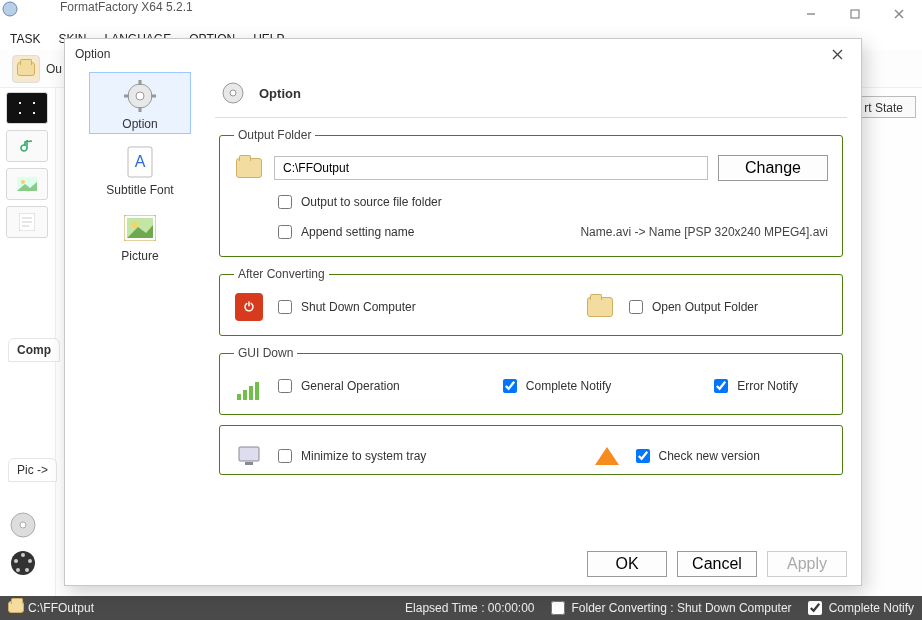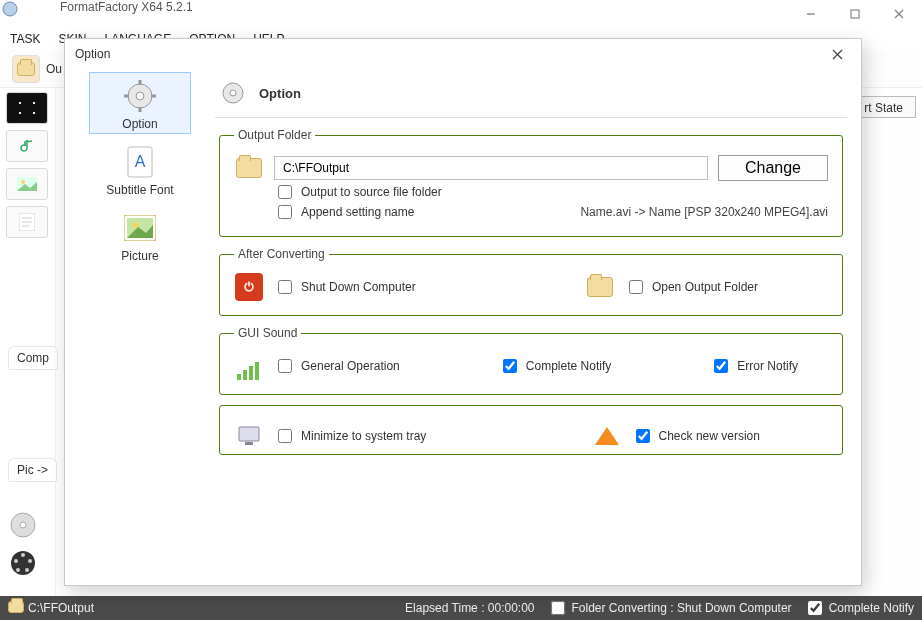--- a/index.html
+++ b/index.html
@@ -47,21 +47,21 @@
 
   .modal-content { flex:1; padding:6px 14px 0 0; overflow:hidden;}
   .content-head { display:flex; align-items:center; gap:10px; padding:2px 0 8px 2px; border-bottom:1px solid #ddd; margin-bottom:10px;}
   .content-head .head-icon { width:32px; height:32px; display:flex;align-items:center;justify-content:center;}
   .content-head .head-text { font-weight:600; font-size:13px;}
 
   fieldset.group { border:1px solid #4d7c0f; border-radius:3px; margin:0 4px 10px 4px; padding:12px 14px 14px;}
   fieldset.group legend { font-size:12px; color:#444; padding:0 4px;}
 
   .row { display:flex; align-items:center; gap:10px; }
-  .row + .row { }
+  .row + .row { margin-top:10px; }
   .small-icon { width:30px; height:28px; display:inline-flex; align-items:center; justify-content:center;}
   input.text { height:24px; border:1px solid #bfbfbf; padding:0 8px; font-size:12px; background:#fff;}
   button.std { height:26px; min-width:80px; border:1px solid #9a9a9a; background:#fdfdfd; font-size:16px; padding:0 14px;}
   button.std:disabled { color:#aaa; border-color:#ccc;}
   label.chk { display:flex; align-items:center; gap:6px; font-size:12px;}
   label.chk input { width:14px; height:14px; }
 
   .modal-footer { position:absolute; bottom:8px; right:14px; display:flex; gap:10px;}
   .hint { font-size:12px; color:#444; }
 
@@ -146,21 +146,21 @@
         <rect width="16" height="18" rx="1" fill="#fff" stroke="#ccc"></rect>
         <line x1="3" y1="5" x2="13" y2="5" stroke="#ccc"></line>
         <line x1="3" y1="9" x2="13" y2="9" stroke="#ccc"></line>
         <line x1="3" y1="13" x2="10" y2="13" stroke="#ccc"></line>
       </svg>
     </div>
 </div>
 
 <div class="main-area">
   <div class="convert-state">rt State</div>
-  <div style="position:absolute; left:-48px; top:258px;" class="side-chip">Comp</div>
+  <div style="position:absolute; left:-48px; top:250px;font-weight:bold;" class="side-chip">Comp</div>
   <div style="position:absolute; left:-48px; top:370px;" class="side-chip">Pic -&gt;</div>
   <div style="position:absolute; left:-48px; top:422px;"><svg width="30" height="30">
         <circle cx="15" cy="15" r="12" fill="#ddd" stroke="#aaa"></circle>
         <circle cx="15" cy="15" r="3" fill="#fff" stroke="#aaa"></circle>
       </svg></div>
   <div style="position:absolute; left:-48px; top:460px;"><svg width="30" height="30">
         <circle cx="15" cy="15" r="12" fill="#333"></circle>
         <circle cx="15" cy="7" r="2" fill="#ccc"></circle>
         <circle cx="22" cy="13" r="2" fill="#ccc"></circle>
         <circle cx="19" cy="22" r="2" fill="#ccc"></circle>
@@ -291,21 +291,21 @@
             </span>
           <label class="chk">
             <input type="checkbox" style="">
             <span>Open Output Folder</span>
           </label>
           <span style="width:60px"></span>
         </div>
       </fieldset>
 
       <fieldset class="group">
-        <legend>GUI Sound</legend>
+        <legend>GUI Down</legend>
         <div class="row">
           <span class="small-icon bars-ico" style="align-items:flex-end;">
             <span style="height:6px"></span>
               <span style="height:10px"></span>
               <span style="height:14px"></span>
               <span style="height:18px"></span>
           </span>
           <label class="chk">
             <input type="checkbox" style="">
             <span>General Operation</span>
@@ -343,13 +343,18 @@
           <label class="chk">
             <input type="checkbox" checked="" style="">
             <span>Check new version</span>
           </label>
           <span style="flex:0.4"></span>
         </div>
       </fieldset>
     </div>
   </div>
 
+  <div class="modal-footer">
+    <button class="std">OK</button>
+    <button class="std">Cancel</button>
+    <button class="std" disabled="">Apply</button>
+  </div>
 </div>
 
 </body></html>

